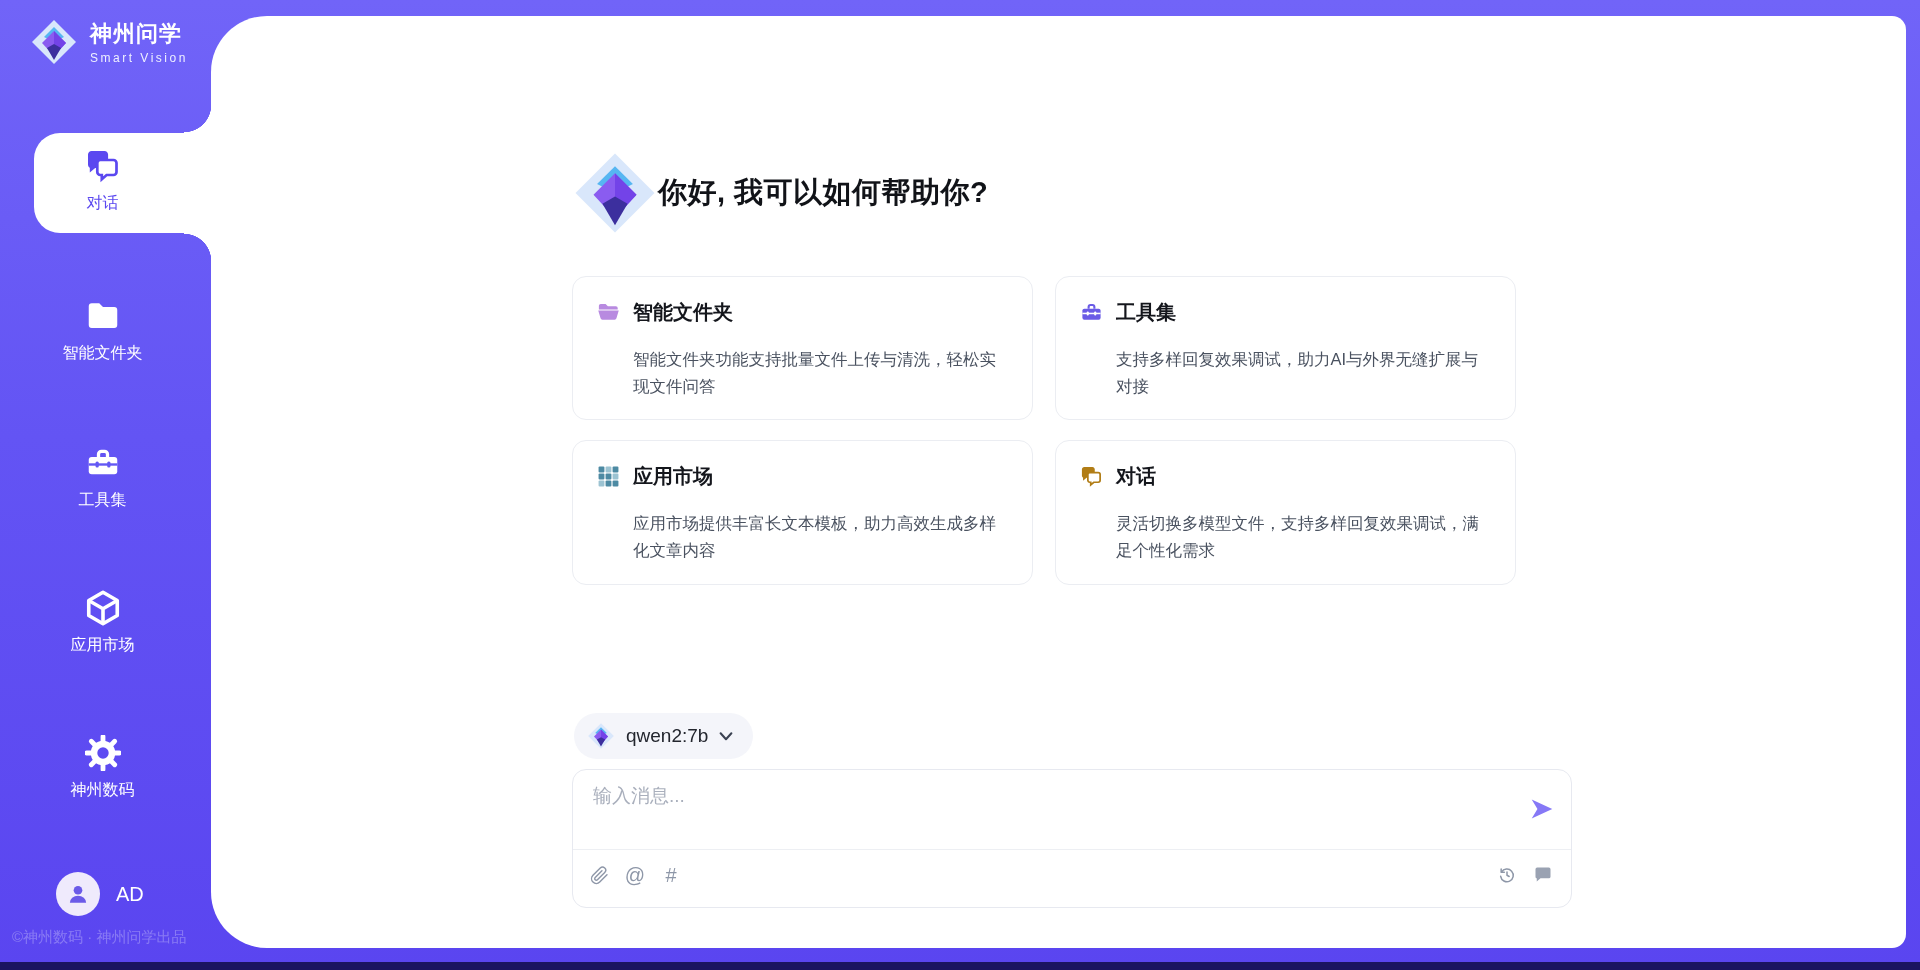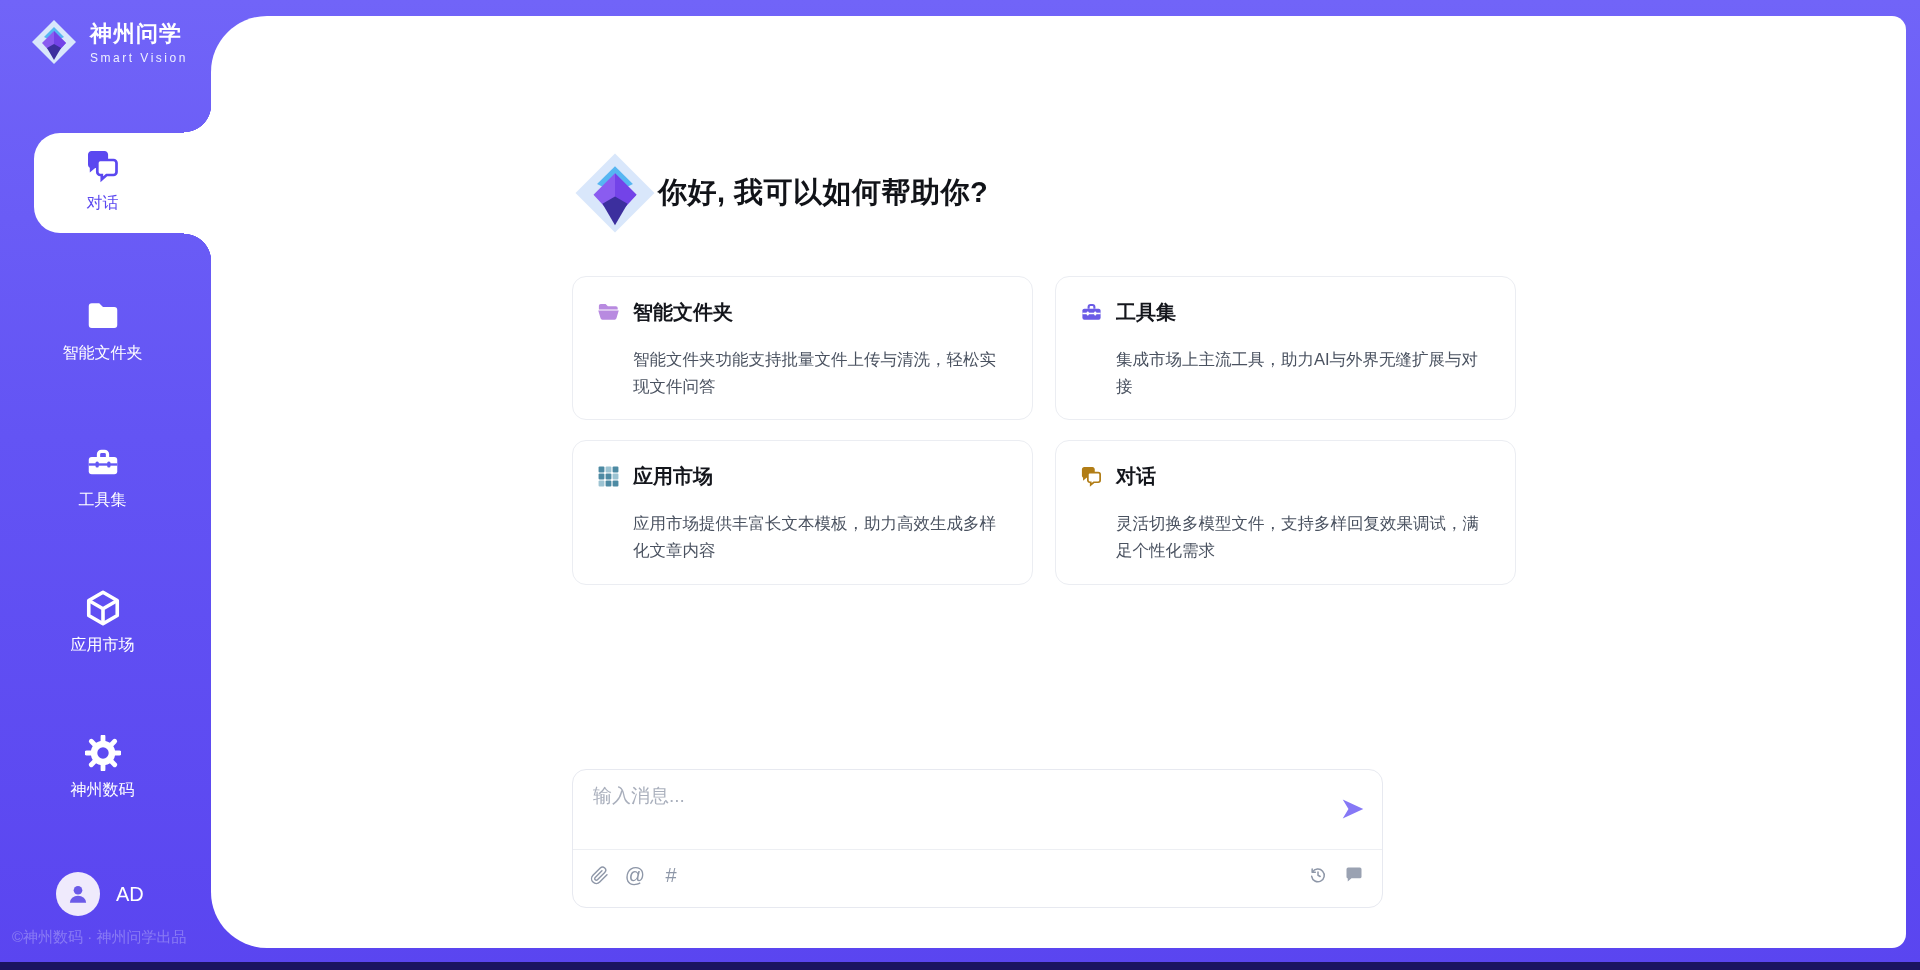--- a/index.html
+++ b/index.html
@@ -59,21 +59,21 @@
   .card-title { font-size:20px; font-weight:700; color:#14161c; }
   .card-desc { margin:20px 0 0 36px; font-size:16.5px; color:#4a5260; line-height:1.62; }
 
   .model-pill { position:absolute; left:2px; top:697px; height:46px;
     display:inline-flex; align-items:center; gap:11px; padding:0 20px 0 13px;
     background:#f4f5fa; border-radius:23px; cursor:pointer; }
   .model-pill svg.logo { width:28px; height:28px; }
   .model-name { font-size:19px; color:#23262e; }
   .model-pill svg.chev { width:14px; height:11px; }
 
-  .composer { position:absolute; left:0; top:753px; width:811px; height:139px;
+  .composer { position:absolute; left:0; top:753px; width:1000px; height:139px;
     background:#fff; border:1.5px solid #e7e9f0; border-radius:14px; }
   .composer textarea { position:absolute; left:20px; top:13px; width:860px; height:60px;
     border:none; outline:none; resize:none; font-size:19px; color:#30343c;
     font-family:"Liberation Sans","DejaVu Sans",sans-serif; background:transparent; }
   .composer textarea::placeholder { color:#a9afbc; }
   .send-btn { position:absolute; right:16px; top:26px; width:26px; height:26px; cursor:pointer; }
   .composer-divider { position:absolute; left:0; top:79px; width:100%; height:0;
     border-top:1px solid #edeff3; }
   .tool-row { position:absolute; left:14px; top:93px; display:flex; align-items:center; gap:12px; }
   .tool-row .tool { width:24px; height:24px; display:flex; align-items:center;
@@ -203,21 +203,21 @@
           <div class="card-head">
             <svg viewBox="0 0 24 24">
               <path d="M9 8.2 V6.2 a2 2 0 0 1 2 -2 h2 a2 2 0 0 1 2 2 V8.2" fill="none" stroke="#6a5be6" stroke-width="2.2"></path>
               <rect x="2.5" y="8" width="19" height="11.5" rx="2" fill="#6a5be6"></rect>
               <line x1="2.5" y1="13" x2="21.5" y2="13" stroke="#ffffff" stroke-width="1.6"></line>
               <rect x="7" y="11" width="2.2" height="4" rx="1" fill="#ffffff"></rect>
               <rect x="14.8" y="11" width="2.2" height="4" rx="1" fill="#ffffff"></rect>
             </svg>
             <div class="card-title">工具集</div>
           </div>
-          <div class="card-desc">集成市场上主流工具，助力AI与外界无缝扩展与对接</div>
+          <div class="card-desc">支持多样回复效果调试，助力AI与外界无缝扩展与对接</div>
         </div>
 
         <div class="card">
           <div class="card-head">
             <svg viewBox="0 0 22 22">
               <rect x="1.5" y="1.5" width="5.6" height="5.6" rx="1" fill="#4d8aa3"></rect>
               <rect x="8.2" y="1.5" width="5.6" height="5.6" rx="1" fill="#9cc3d2"></rect>
               <rect x="14.9" y="1.5" width="5.6" height="5.6" rx="1" fill="#4d8aa3"></rect>
               <rect x="1.5" y="8.2" width="5.6" height="5.6" rx="1" fill="#4d8aa3"></rect>
               <rect x="8.2" y="8.2" width="5.6" height="5.6" rx="1" fill="#4d8aa3"></rect>
@@ -236,20 +236,33 @@
             <svg viewBox="0 0 24 24">
               <path d="M2 4.4 C2 3.1 3.1 2 4.4 2 H13 c1.3 0 2.4 1.1 2.4 2.4 V11 c0 1.3 -1.1 2.4 -2.4 2.4 H6.8 L3.2 16.4 v-3.2 C2.5 12.8 2 11.9 2 11 Z" fill="#b17d16"></path>
               <path d="M10.2 8 H19 a2 2 0 0 1 2 2 v6 a2 2 0 0 1 -2 2 h-4.6 l-3.2 2.8 v-2.8 h-1 a2 2 0 0 1 -2 -2 v-6 a2 2 0 0 1 2 -2 Z" fill="#ffffff" stroke="#b17d16" stroke-width="1.8"></path>
             </svg>
             <div class="card-title">对话</div>
           </div>
           <div class="card-desc">灵活切换多模型文件，支持多样回复效果调试，满足个性化需求</div>
         </div>
       </div>
 
+      <div class="model-pill">
+        <svg class="logo" viewBox="0 0 48 48">
+          <polygon points="24,2 46,24 24,46 2,24" fill="#d9e7fb"></polygon>
+          <polygon points="24,9 34,19 24,24 14,19" fill="#56b6f2"></polygon>
+          <polygon points="24,13 36,25 24,38 12,25" fill="#8a5cf0"></polygon>
+          <polygon points="24,13 36,25 24,38" fill="#7343e8"></polygon>
+          <polygon points="24,26 31,30 24,42 17,30" fill="#3c2f9e"></polygon>
+        </svg>
+        <span class="model-name">qwen2:7b</span>
+        <svg class="chev" viewBox="0 0 13 10">
+          <path d="M1.5 2 L6.5 7.5 L11.5 2" fill="none" stroke="#3b4252" stroke-width="1.9" stroke-linecap="round" stroke-linejoin="round"></path>
+        </svg>
+      </div>
 
       <div class="composer">
         <textarea placeholder="输入消息..." style=""></textarea>
         <svg class="send-btn" viewBox="0 0 24 24">
           <path d="M2.5 3.2 L21.5 12 L2.5 20.8 L7.8 12 Z" fill="#8678f6"></path>
         </svg>
         <div class="composer-divider"></div>
 
         <div class="tool-row">
           <div class="tool">

